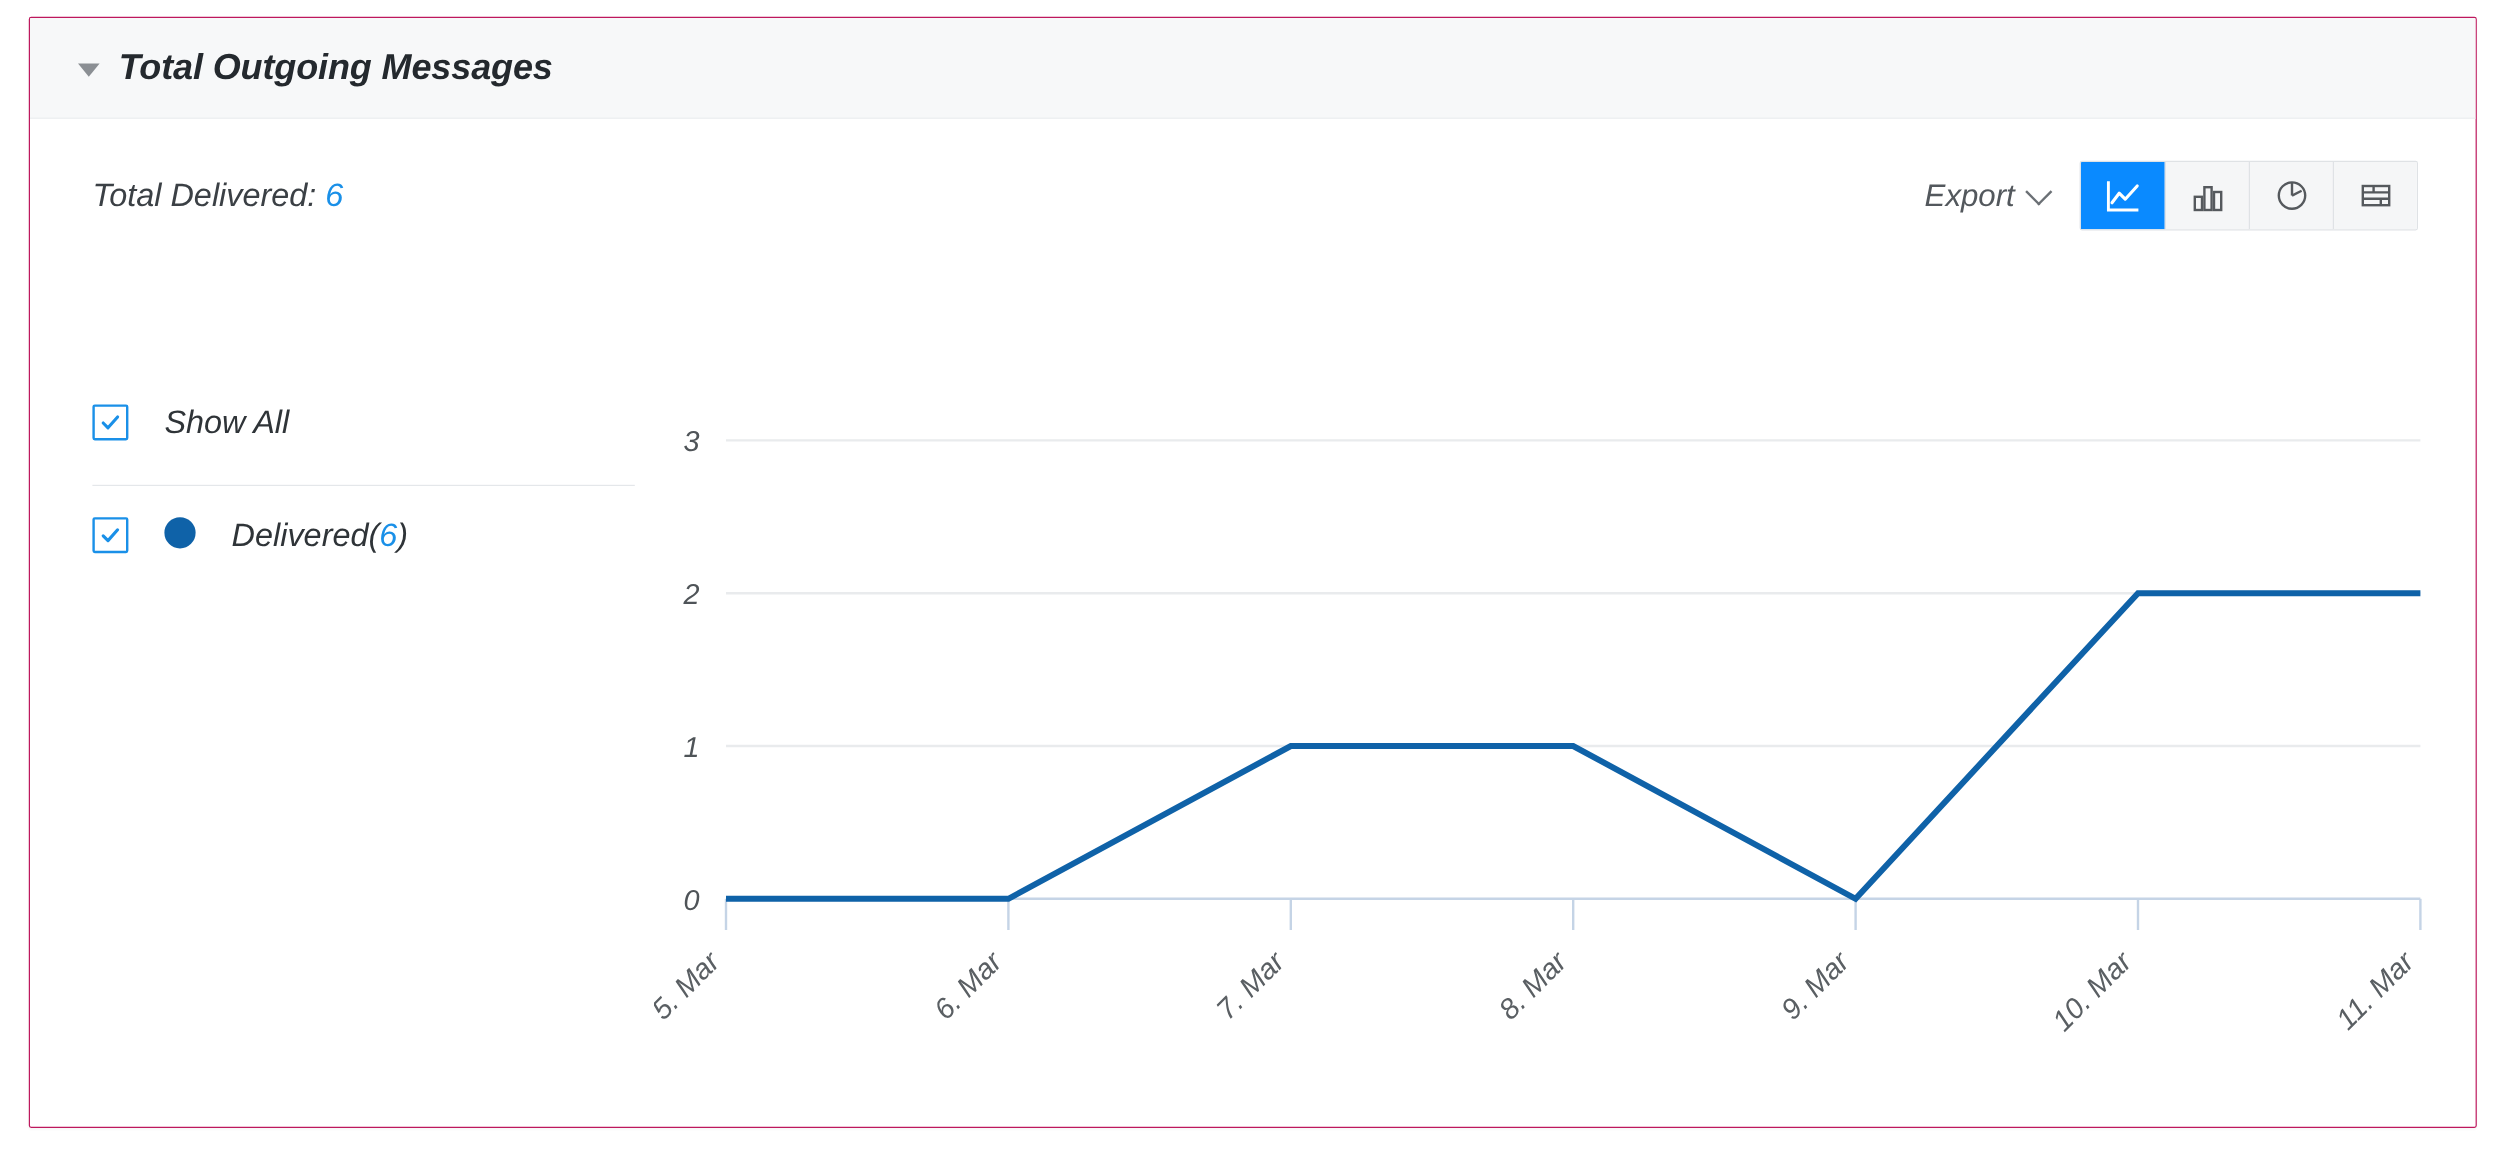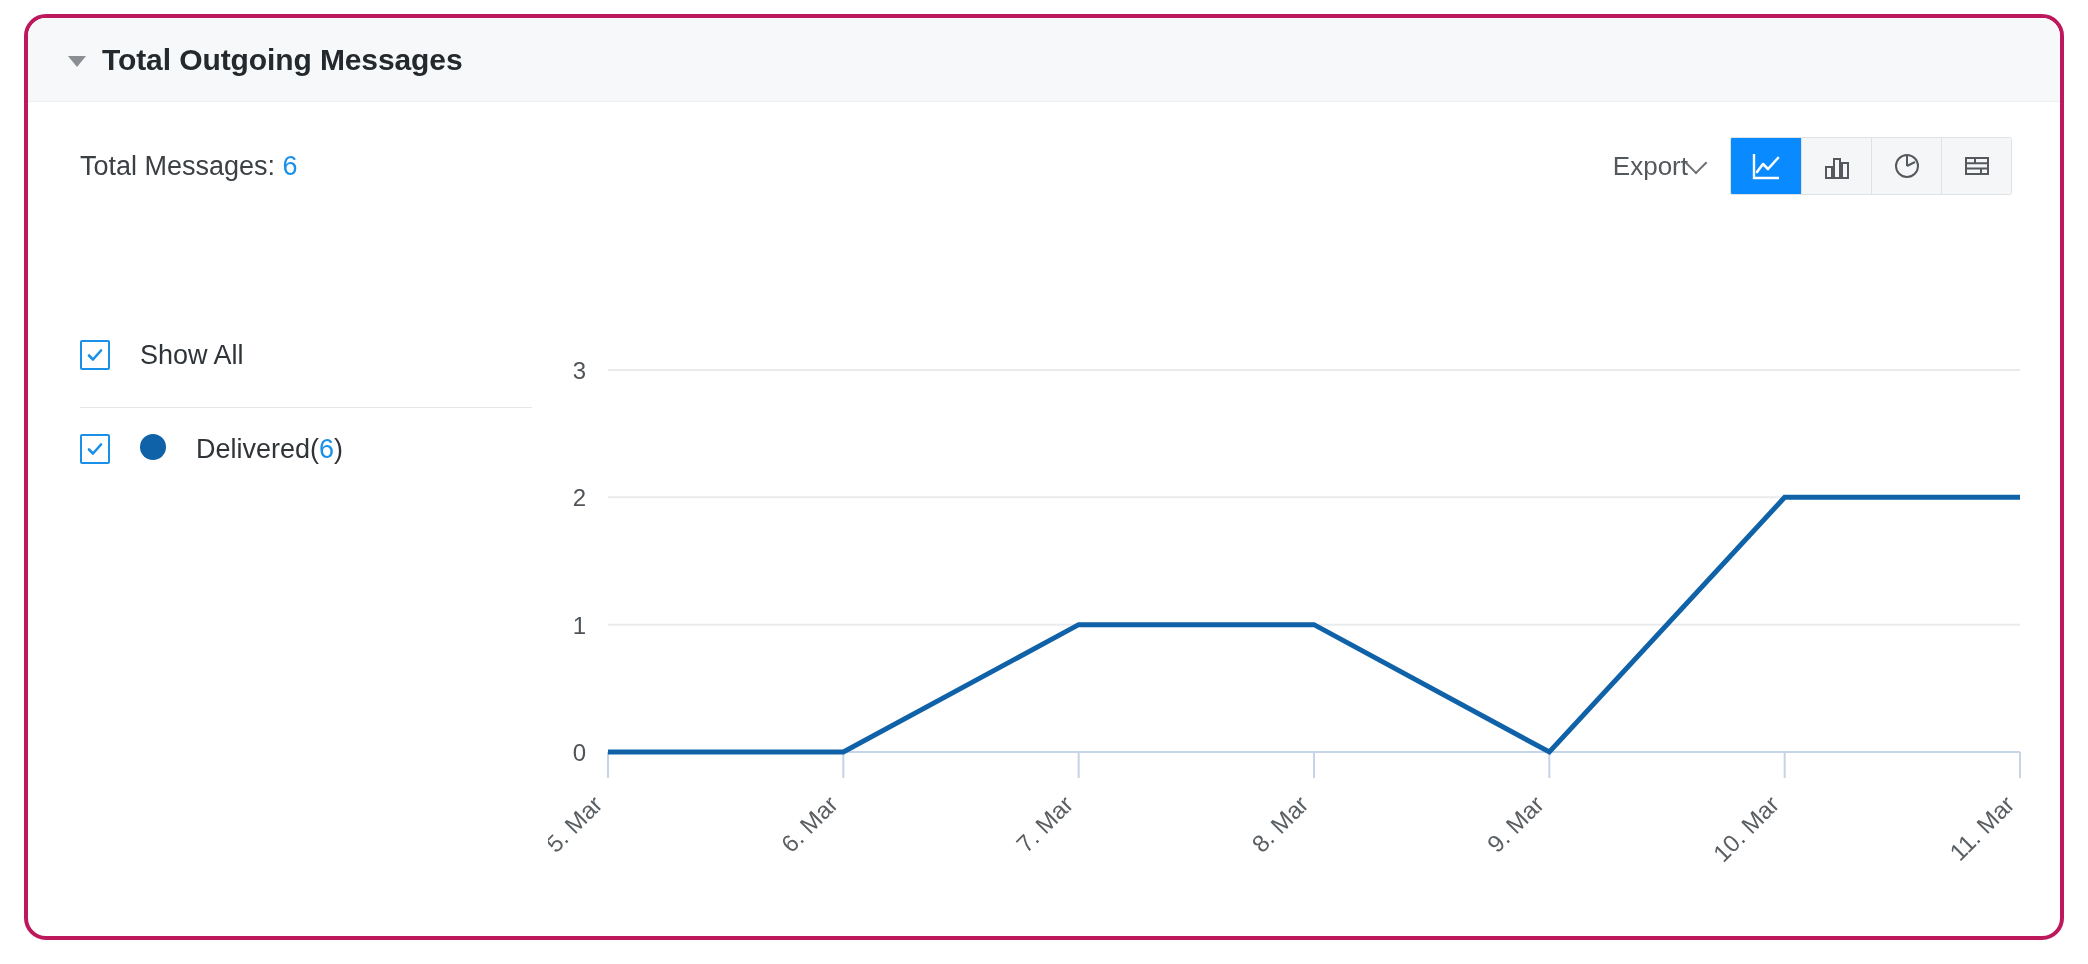--- a/index.html
+++ b/index.html
@@ -19,24 +19,25 @@
     background: #ffffff;
     padding: 14px 24px 24px 24px;
   }
 
   
   .card {
     position: relative;
     width: 2040px;
     height: 926px;
     background: #ffffff;
-    border: 4px solid #be185d;
-    border-radius: 22px;
+    border: 1px solid #be185d;
+    border-radius: 2px;
     box-shadow: 0 1px 2px rgba(0,0,0,0.03);
     overflow: hidden;
+    font-style: italic;
   }
 
   
   .card-header {
     height: 84px;
     background: #f7f8f9;
     border-bottom: 1px solid #eceef0;
     display: flex;
     align-items: center;
     padding-left: 40px;
@@ -88,20 +89,21 @@
   .toolbar-right {
     margin-left: auto;
     margin-right: 48px;
     display: flex;
     align-items: center;
     gap: 26px;
   }
   .export-btn {
     display: flex;
     align-items: center;
+    gap: 12px;
     font-size: 26px;
     color: #53585d;
     cursor: pointer;
     white-space: nowrap;
   }
   .chev {
     display: inline-block;
     width: 16px; height: 16px;
     border-right: 2.4px solid #6b7075;
     border-bottom: 2.4px solid #6b7075;
@@ -221,21 +223,21 @@
     <div class="card-header">
       <div class="collapse-caret"></div>
       <div class="card-title">Total Outgoing Messages</div>
     </div>
 
     <div class="card-body">
 
       <div class="toolbar-row">
 
         <div class="total-messages">
-          <span>Total Messages:</span>
+          <span>Total Delivered:</span>
           <span class="count">6</span>
         </div>
 
         <div class="toolbar-right">
 
           <div class="export-btn">
             <span>Export</span>
             <span class="chev"></span>
           </div>
 

